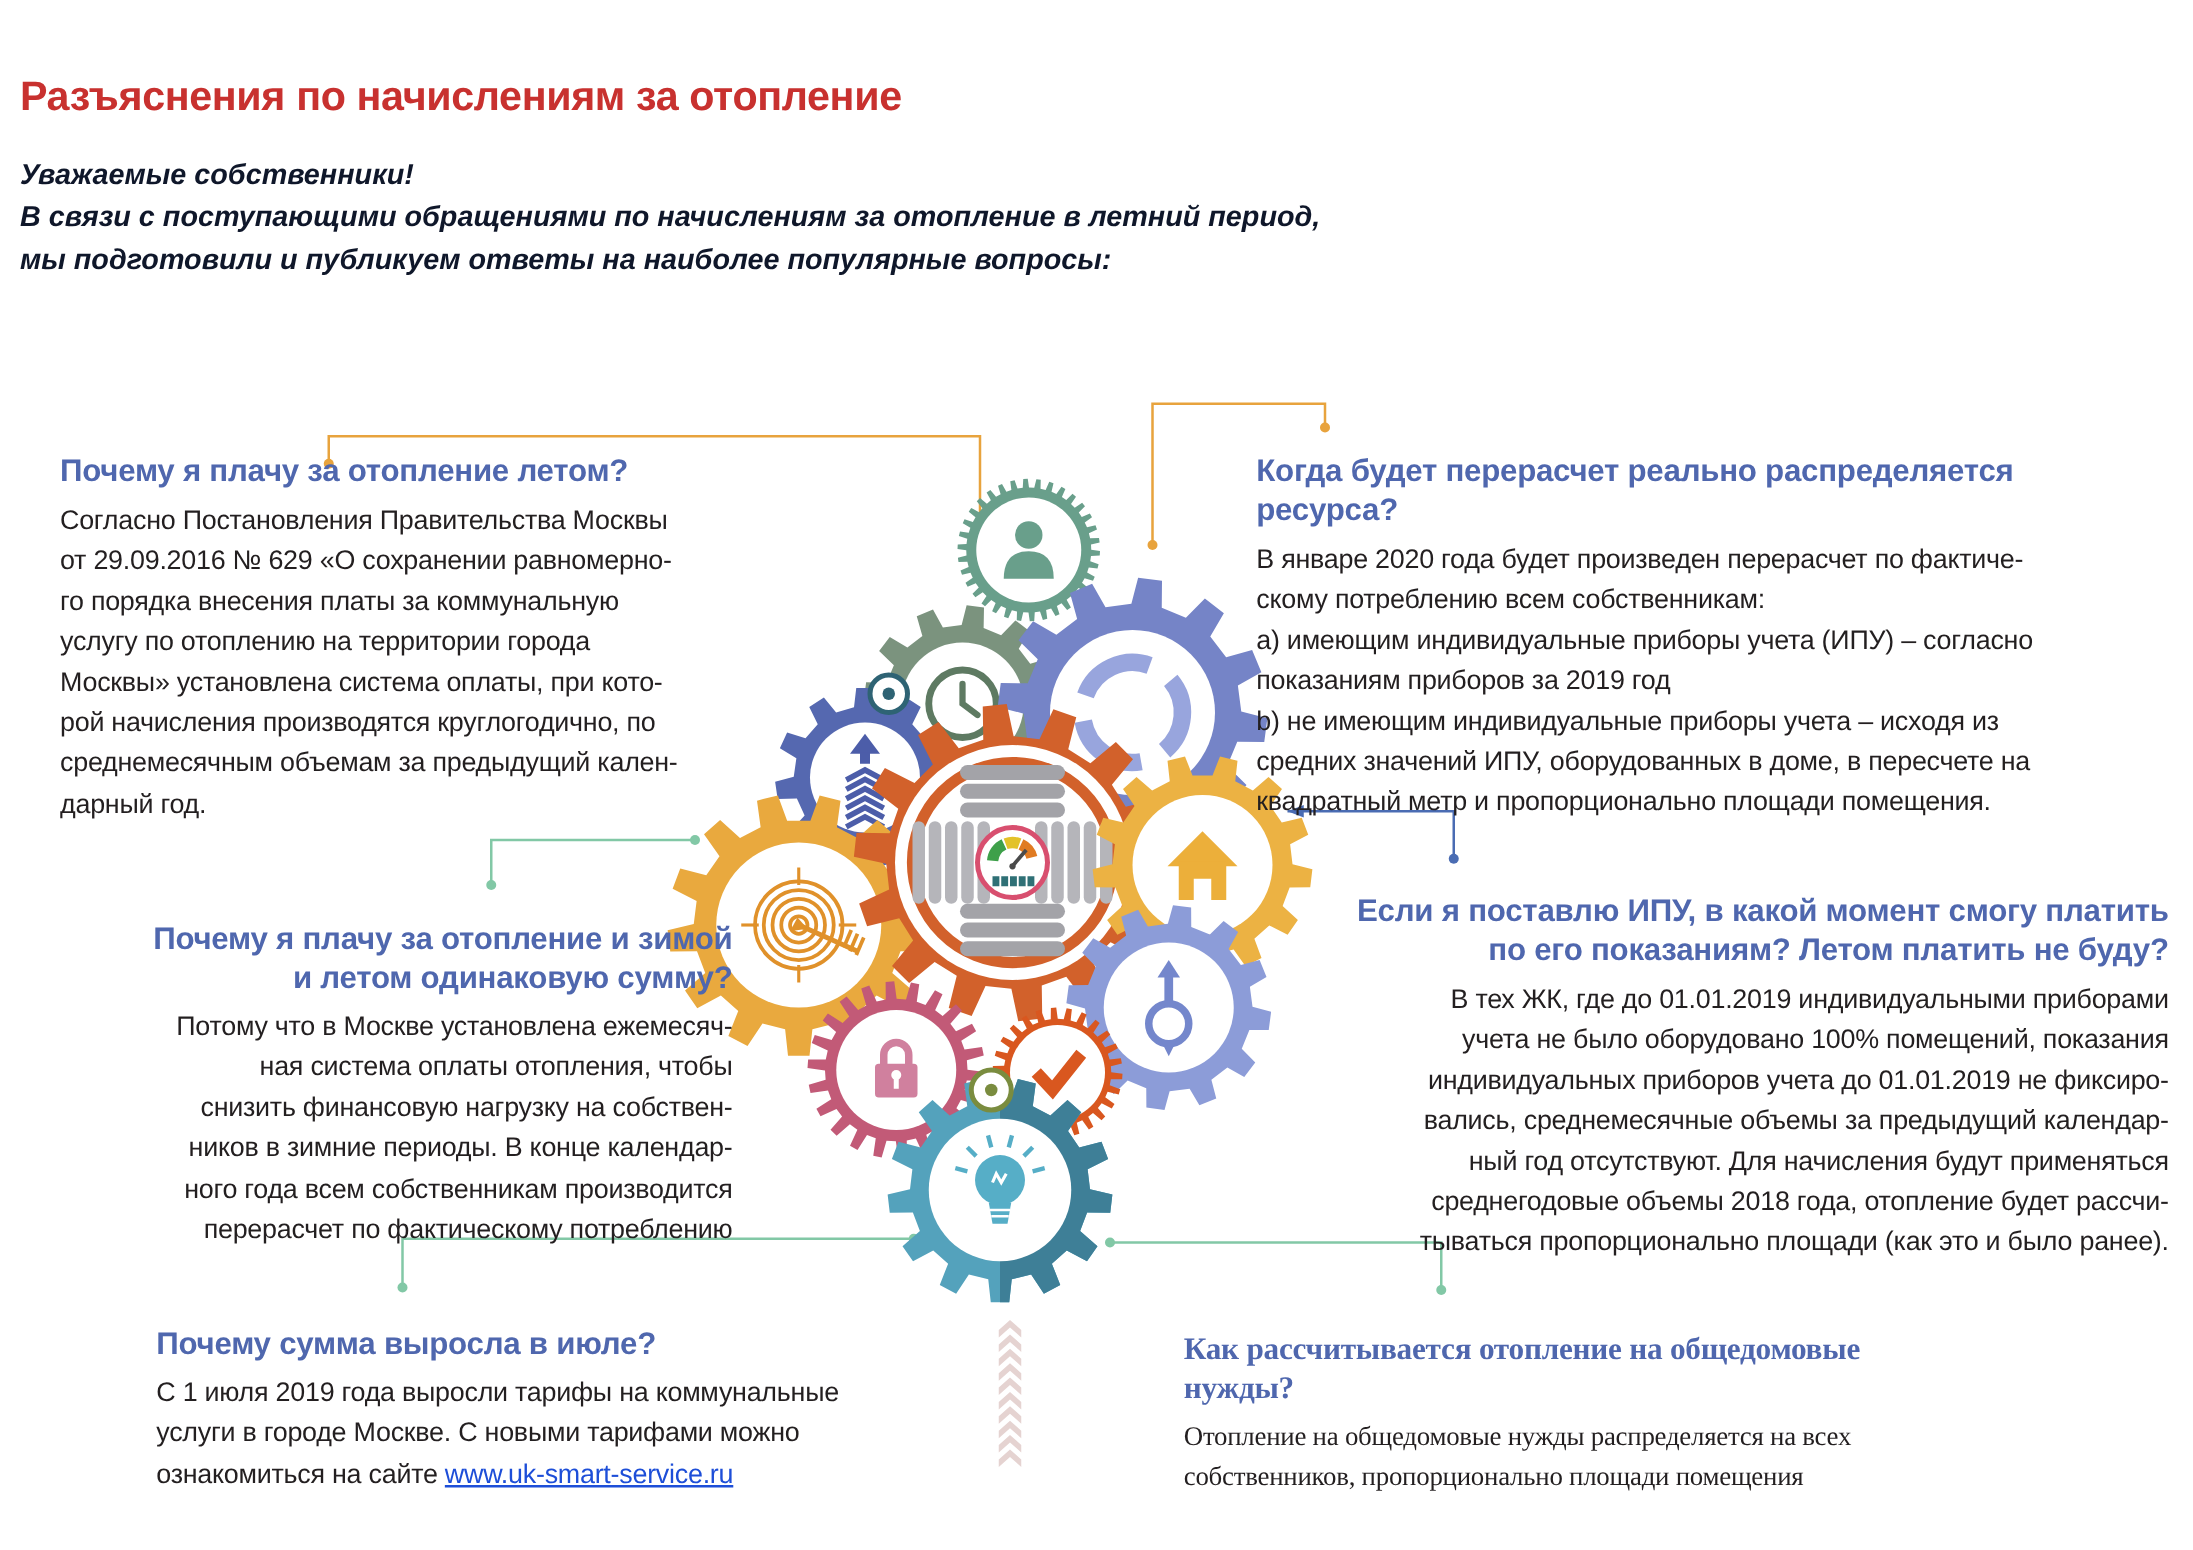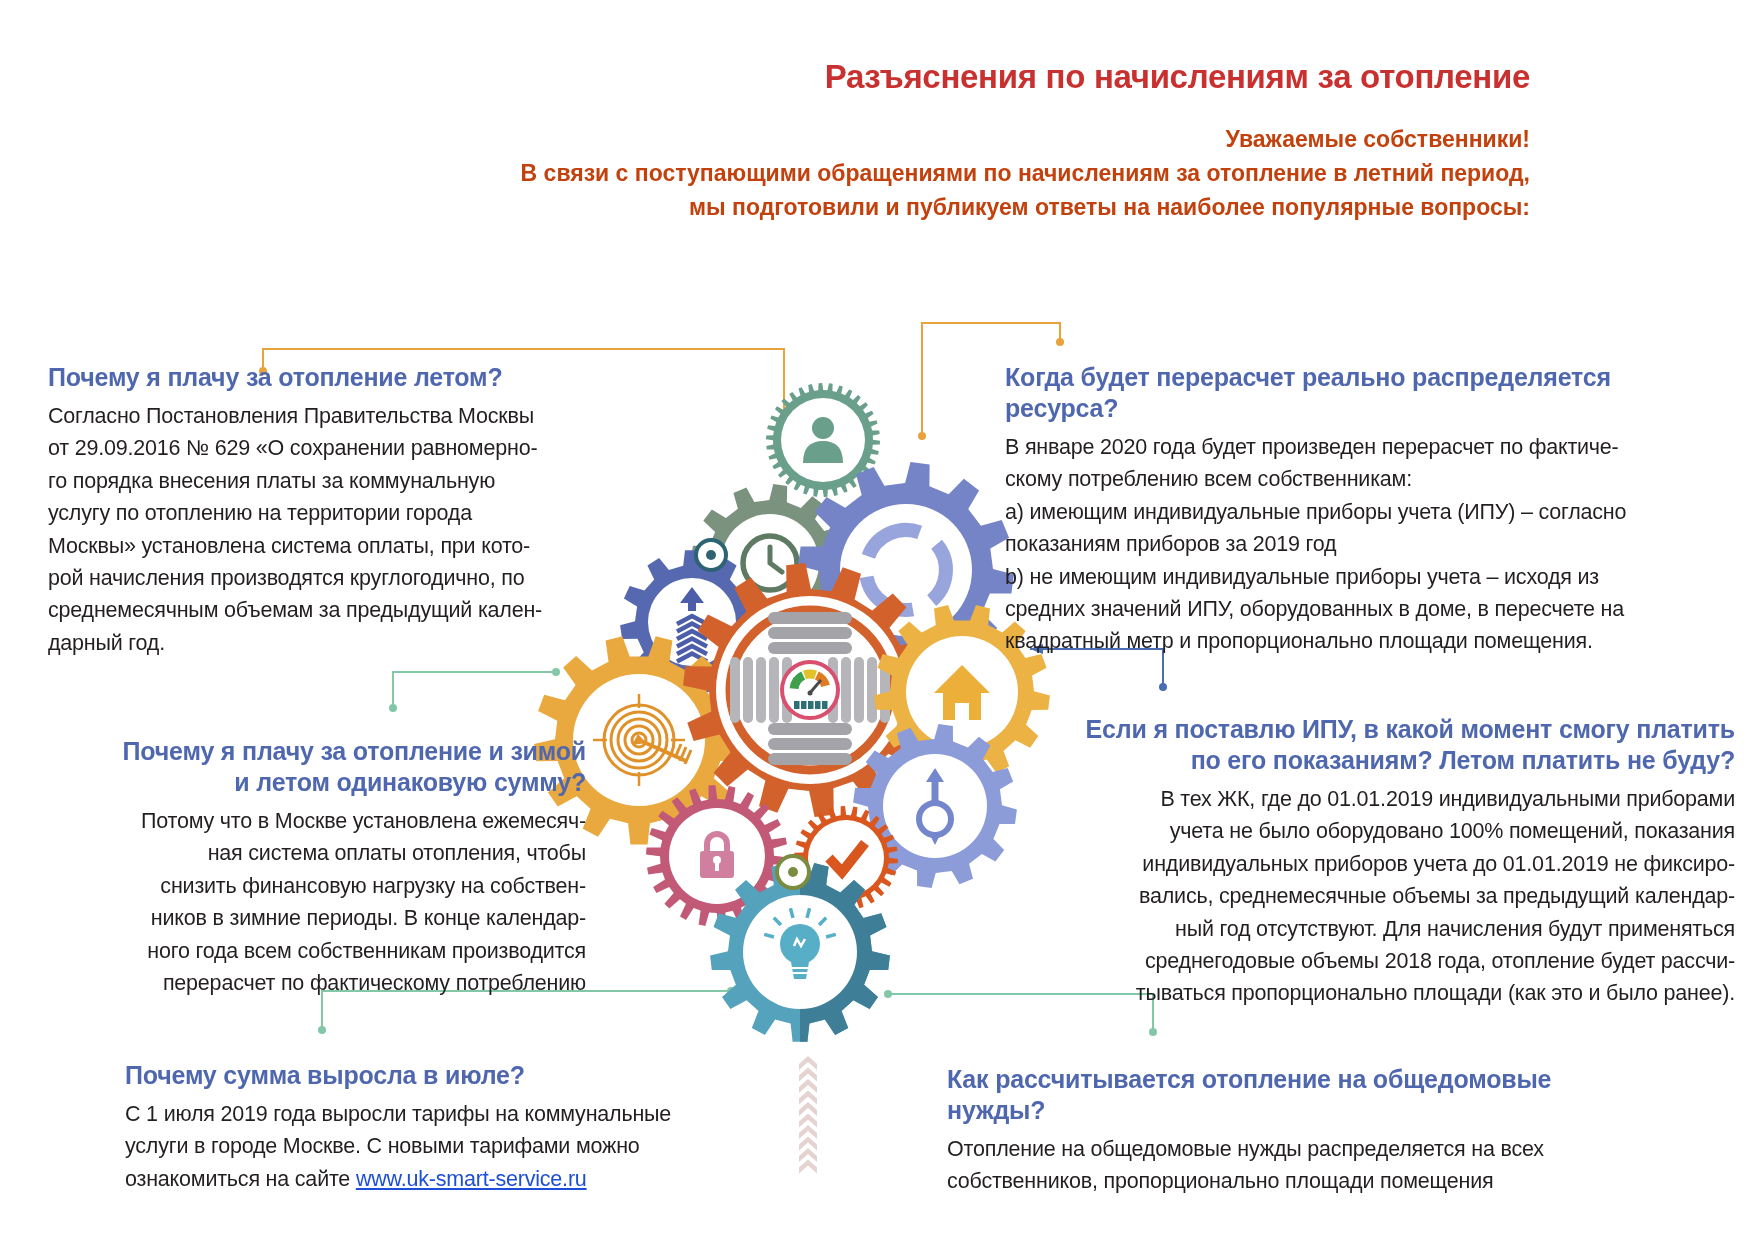--- a/index.html
+++ b/index.html
@@ -1,31 +1,31 @@
 <!DOCTYPE html>
 <html><head>
 <meta charset="utf-8">
 <style>
   html,body{margin:0;padding:0;background:#ffffff;}
   .canvas{position:relative;width:1754px;height:1240px;background:#ffffff;overflow:hidden;
           font-family:"Liberation Sans","DejaVu Sans",sans-serif;}
   svg.illu{position:absolute;left:0;top:0;z-index:0;}
-  .header{position:absolute;left:0;top:58px;width:1530px;text-align:right;z-index:2;}
+  .header{position:absolute;left:16px;top:58px;width:1530px;text-align:left;z-index:2;}
   .title{margin:0 0 26px 0;font-size:33px;font-weight:700;color:#c8312f;letter-spacing:-0.3px;}
-  .subtitle div{font-size:23px;line-height:34px;font-weight:700;color:#c2410c;}
+  .subtitle div{font-size:23px;line-height:34px;font-weight:700;font-style:italic;color:#0f172a;}
   .qa{position:absolute;z-index:2;}
   .qa h2{margin:14px 0 7px 0;font-size:25px;line-height:31px;font-weight:700;color:#4f67ae;
          white-space:pre-line;letter-spacing:-0.2px;}
   .qa p{margin:0;font-size:21.5px;line-height:32.4px;color:#231f20;white-space:pre-line;letter-spacing:-0.2px;}
   #q1{left:48px;top:348px;width:540px;}
   #q2{left:46px;top:722px;width:540px;text-align:right;}
   #q3{left:125px;top:1046px;width:660px;}
   #q4{left:1005px;top:348px;width:710px;}
   #q5{left:1005px;top:700px;width:730px;text-align:right;}
-  #q6{left:947px;top:1050px;width:700px;}
+  #q6{left:947px;top:1050px;width:700px;font-family:Liberation Serif, serif;}
   a.site-link{color:#1d4ed8;text-decoration:underline;}
 </style>
 </head>
 <body>
 
 <div class="canvas">
 
   <svg id="illu" class="illu" width="1754" height="1240" viewBox="0 0 1754 1240">
       <g>
         <path d="M 263 371 L 263 349 L 784 349 L 784 463" stroke="#e8a33d" stroke-width="2" fill="none"></path>

